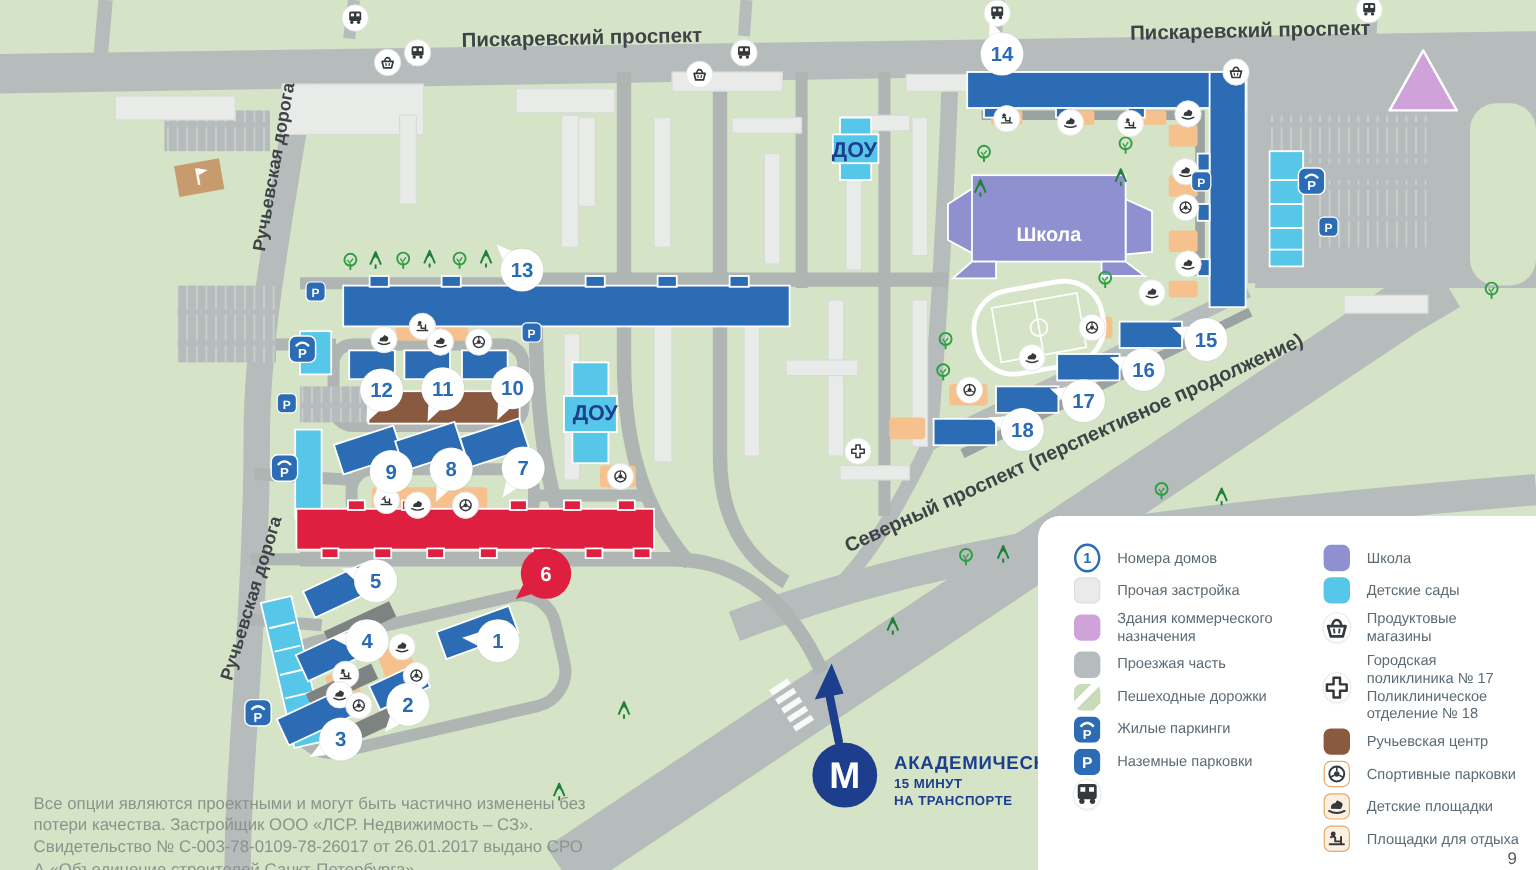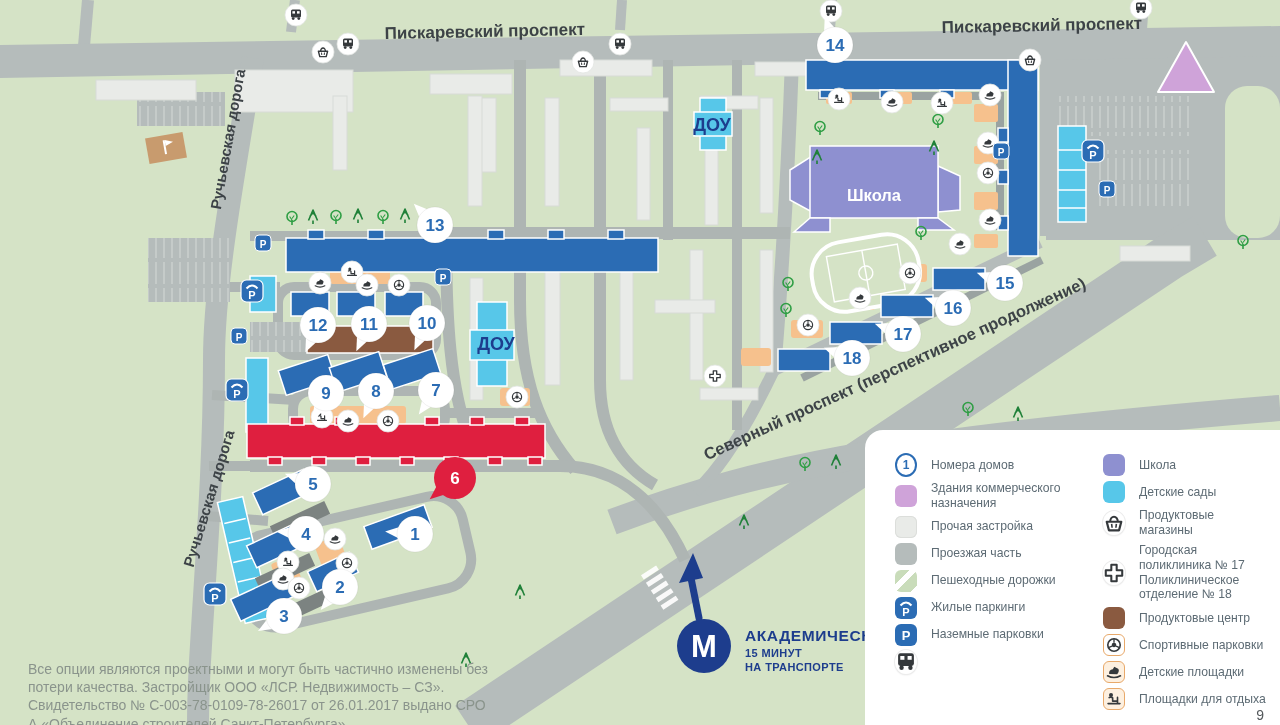--- a/index.html
+++ b/index.html
@@ -795,29 +795,29 @@
 <div class="legend">
   <div class="legend-col left" id="legend-left">
         <div class="legend-row">
           <span class="lg-ic">
             <span class="lg-number">1</span>
           </span>
           <div class="legend-label">Номера домов</div>
         </div>
         <div class="legend-row">
           <span class="lg-ic">
+            <span class="lg-swatch" style="background: var(--building_other); box-shadow: rgb(220, 222, 219) 0px 0px 0px 1px inset;"></span>
+          </span>
+          <div class="legend-label">Прочая застройка</div>
+        </div>
+        <div class="legend-row">
+          <span class="lg-ic">
             <span class="lg-swatch" style="background: var(--commercial);"></span>
           </span>
           <div class="legend-label">Здания коммерческого назначения</div>
-        </div>
-        <div class="legend-row">
-          <span class="lg-ic">
-            <span class="lg-swatch" style="background: var(--building_other); box-shadow: rgb(220, 222, 219) 0px 0px 0px 1px inset;"></span>
-          </span>
-          <div class="legend-label">Прочая застройка</div>
         </div>
         <div class="legend-row">
           <span class="lg-ic">
             <span class="lg-swatch" style="background: var(--road);"></span>
           </span>
           <div class="legend-label">Проезжая часть</div>
         </div>
         <div class="legend-row">
           <span class="lg-ic">
             <span class="lg-paths"></span>
@@ -896,21 +896,21 @@
               </svg>
             </span>
           </span>
           <div class="legend-label">Городская поликлиника № 17
 Поликлиническое отделение № 18</div>
         </div>
         <div class="legend-row">
           <span class="lg-ic">
             <span class="lg-swatch" style="background: var(--sports_center);"></span>
           </span>
-          <div class="legend-label">Продуктовые центр</div>
+          <div class="legend-label">Ручьевская центр</div>
         </div>
         <div class="legend-row">
           <span class="lg-ic">
             <span class="lg-orange">
               <svg width="18" height="18" viewBox="-7 -7 14 14">
                 <g transform="scale(1.05)">
                   <circle r="4.6" fill="#fff" stroke="var(--glyph_dark)" stroke-width="1.2"></circle>
                   <circle r="1.7" fill="var(--glyph_dark)"></circle>
                   <path d="M0,-1.7 L0,-4.6 M1.5,0.8 L4.1,2 M-1.5,0.8 L-4.1,2" stroke="var(--glyph_dark)" stroke-width="1"></path>
                 </g>

